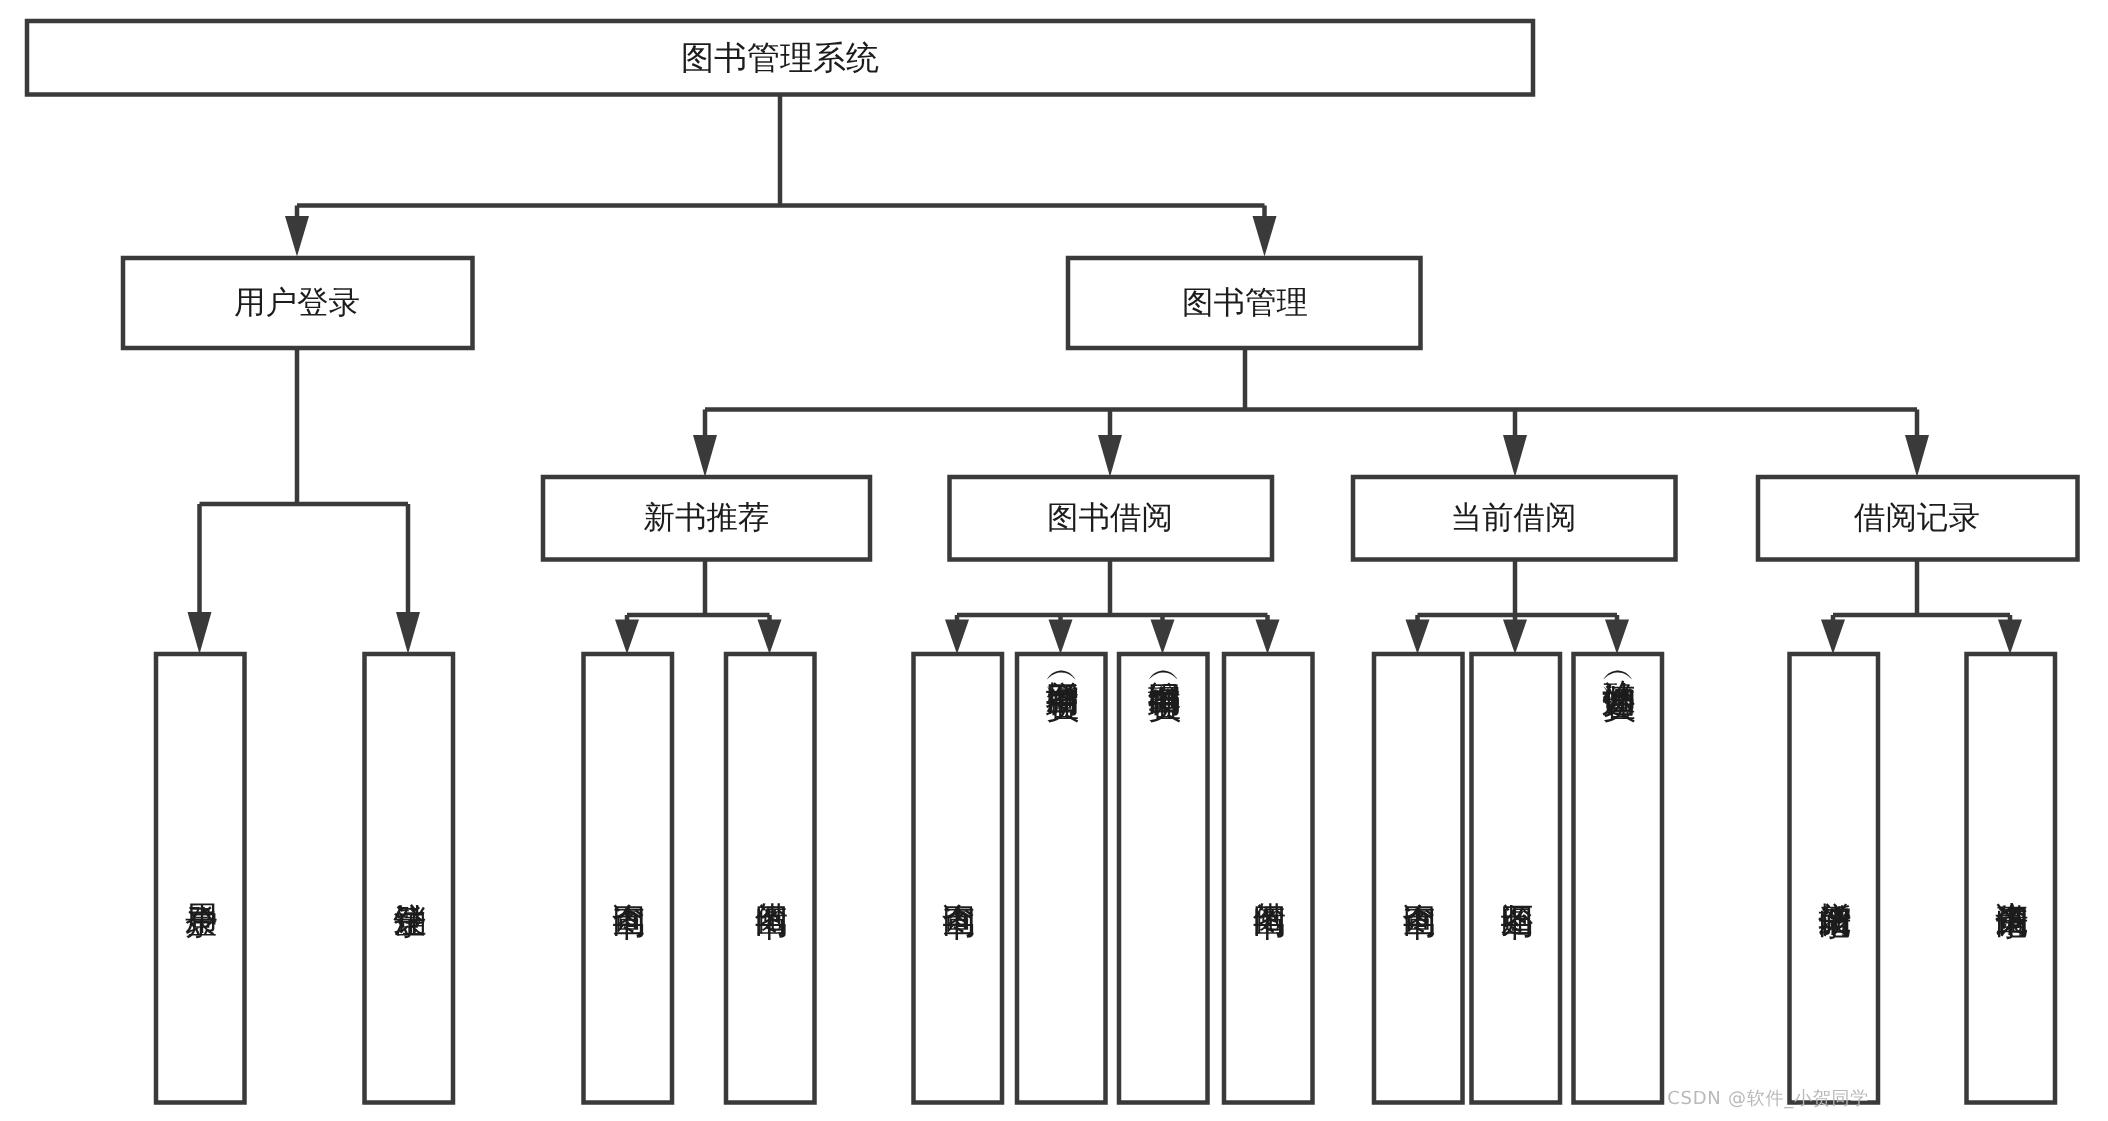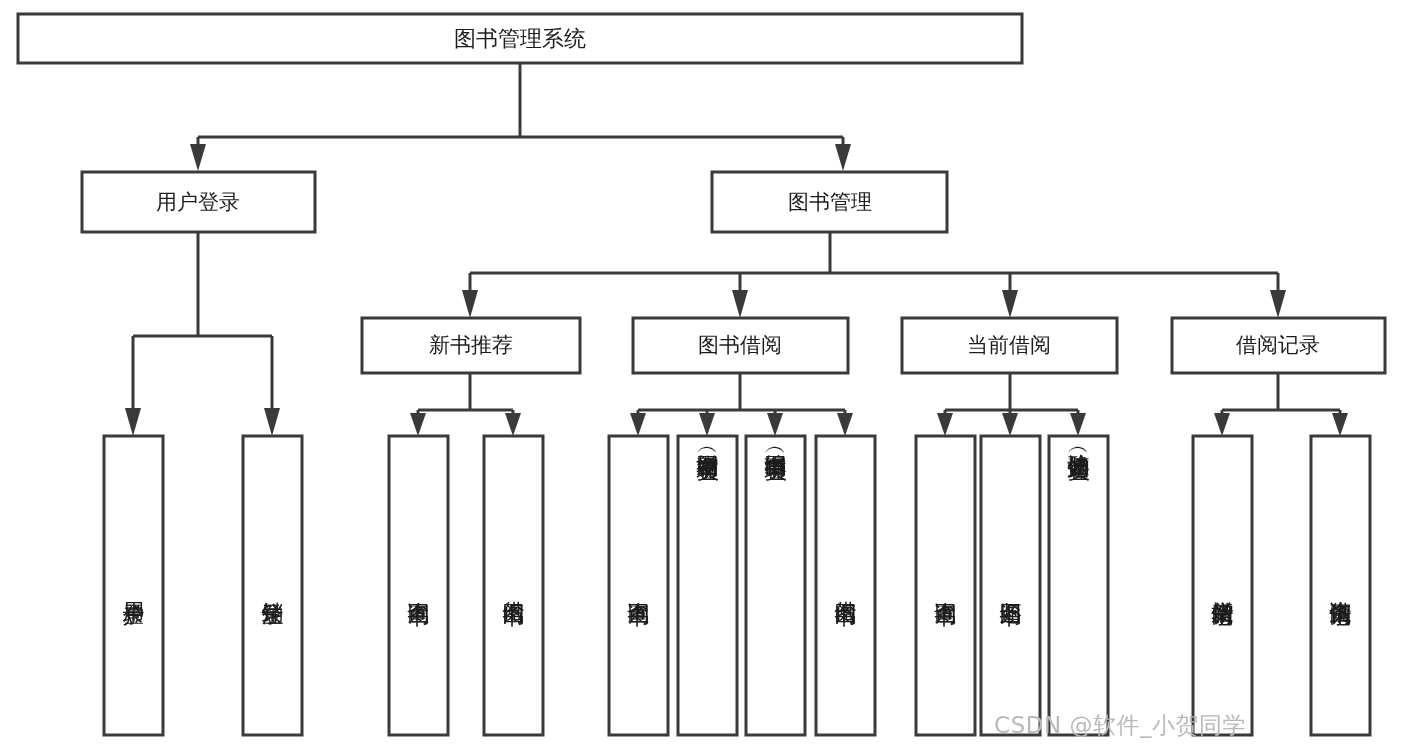--- a/index.html
+++ b/index.html
@@ -73,21 +73,21 @@
     line-height: 1.08;
     color: #1c1c1c;
     letter-spacing: 1px;
     white-space: nowrap;
   }
   .watermark {
     position: absolute;
     right: 8px;
     bottom: 6px;
     font-family: "DejaVu Sans", "Liberation Sans", sans-serif;
-    font-size: 23px;
+    font-size: 12px;
     color: #b9b9b9;
     letter-spacing: 0.5px;
     user-select: none;
   }
 </style>
 </head>
 <body>
 
 <div id="diagram-root">
 

